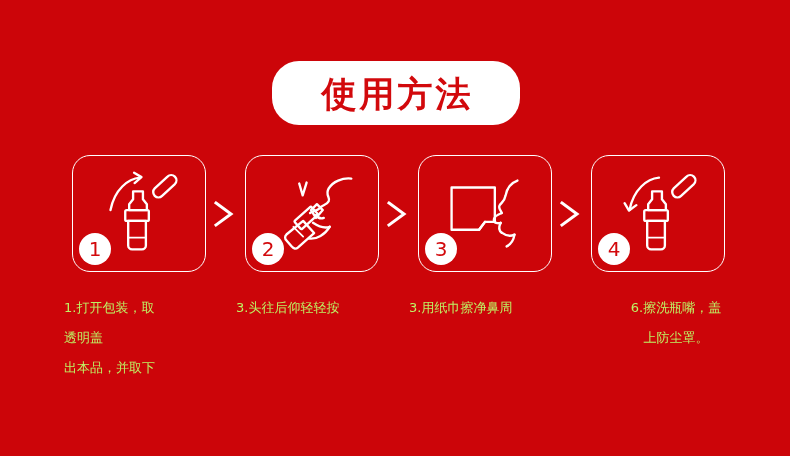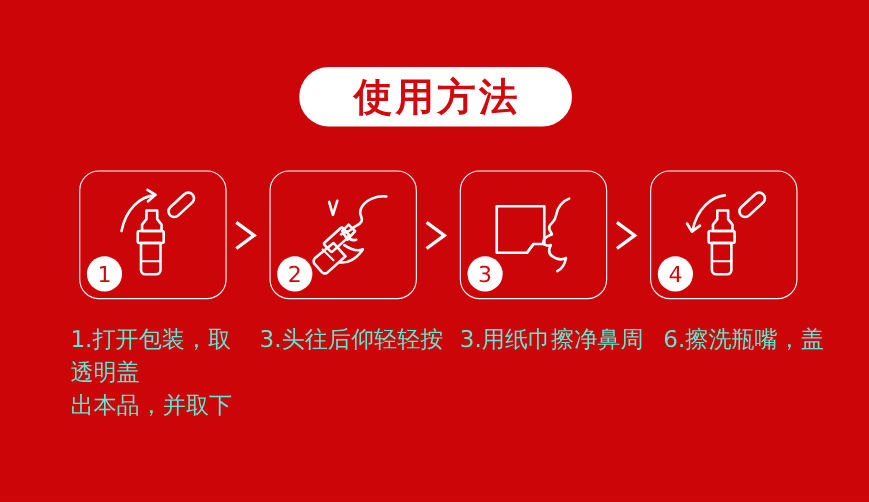--- a/index.html
+++ b/index.html
@@ -14,21 +14,21 @@
     overflow: hidden;
     position: relative;
   }
 
   
   #title-pill {
     position: absolute;
     left: 272px;
     top: 61px;
     width: 248px;
-    height: 54px;
+    height: 64px;
     background: #ffffff;
     border-radius: 27px;
     display: flex;
     align-items: center;
     justify-content: center;
   }
   #title-text {
     color: #d2090c;
     font-size: 35px;
     font-weight: bold;
@@ -102,28 +102,28 @@
     position: absolute;
     left: 0;
     top: 293px;
     width: 790px;
     height: 110px;
   }
   .caption {
     position: absolute;
     top: 0;
     width: 176px;
-    color: #5eead4;
-    font-size: 21px;
+    color: #bef264;
+    font-size: 13px;
     line-height: 30px;
     font-family: "DejaVu Sans", sans-serif;
   }
   .caption.p1 { left: 64px; text-align: left; }
   .caption.p2 { left: 236px; text-align: left; }
-  .caption.p3 { left: 409px; text-align: right; }
+  .caption.p3 { left: 409px; text-align: left; }
   .caption.p4 { left: 588px; text-align: center; }
   .caption .ln { display: block; white-space: nowrap; }
   .caption.p2 .ln2, .caption.p1 .ln2, .caption.p1 .ln3 { }
 </style>
 </head>
 <body>
 
 <div id="title-pill">
   <span id="title-text">使用方法</span>
 </div>
@@ -231,14 +231,15 @@
   <div class="caption p2">
     <span class="ln ln1">3.头往后仰轻轻按</span>
   </div>
 
   <div class="caption p3">
     <span class="ln ln1">3.用纸巾擦净鼻周</span>
   </div>
 
   <div class="caption p4">
     <span class="ln ln1">6.擦洗瓶嘴，盖</span>
+    <span class="ln ln2">上防尘罩。</span>
   </div>
 </div>
 
 </body></html>

